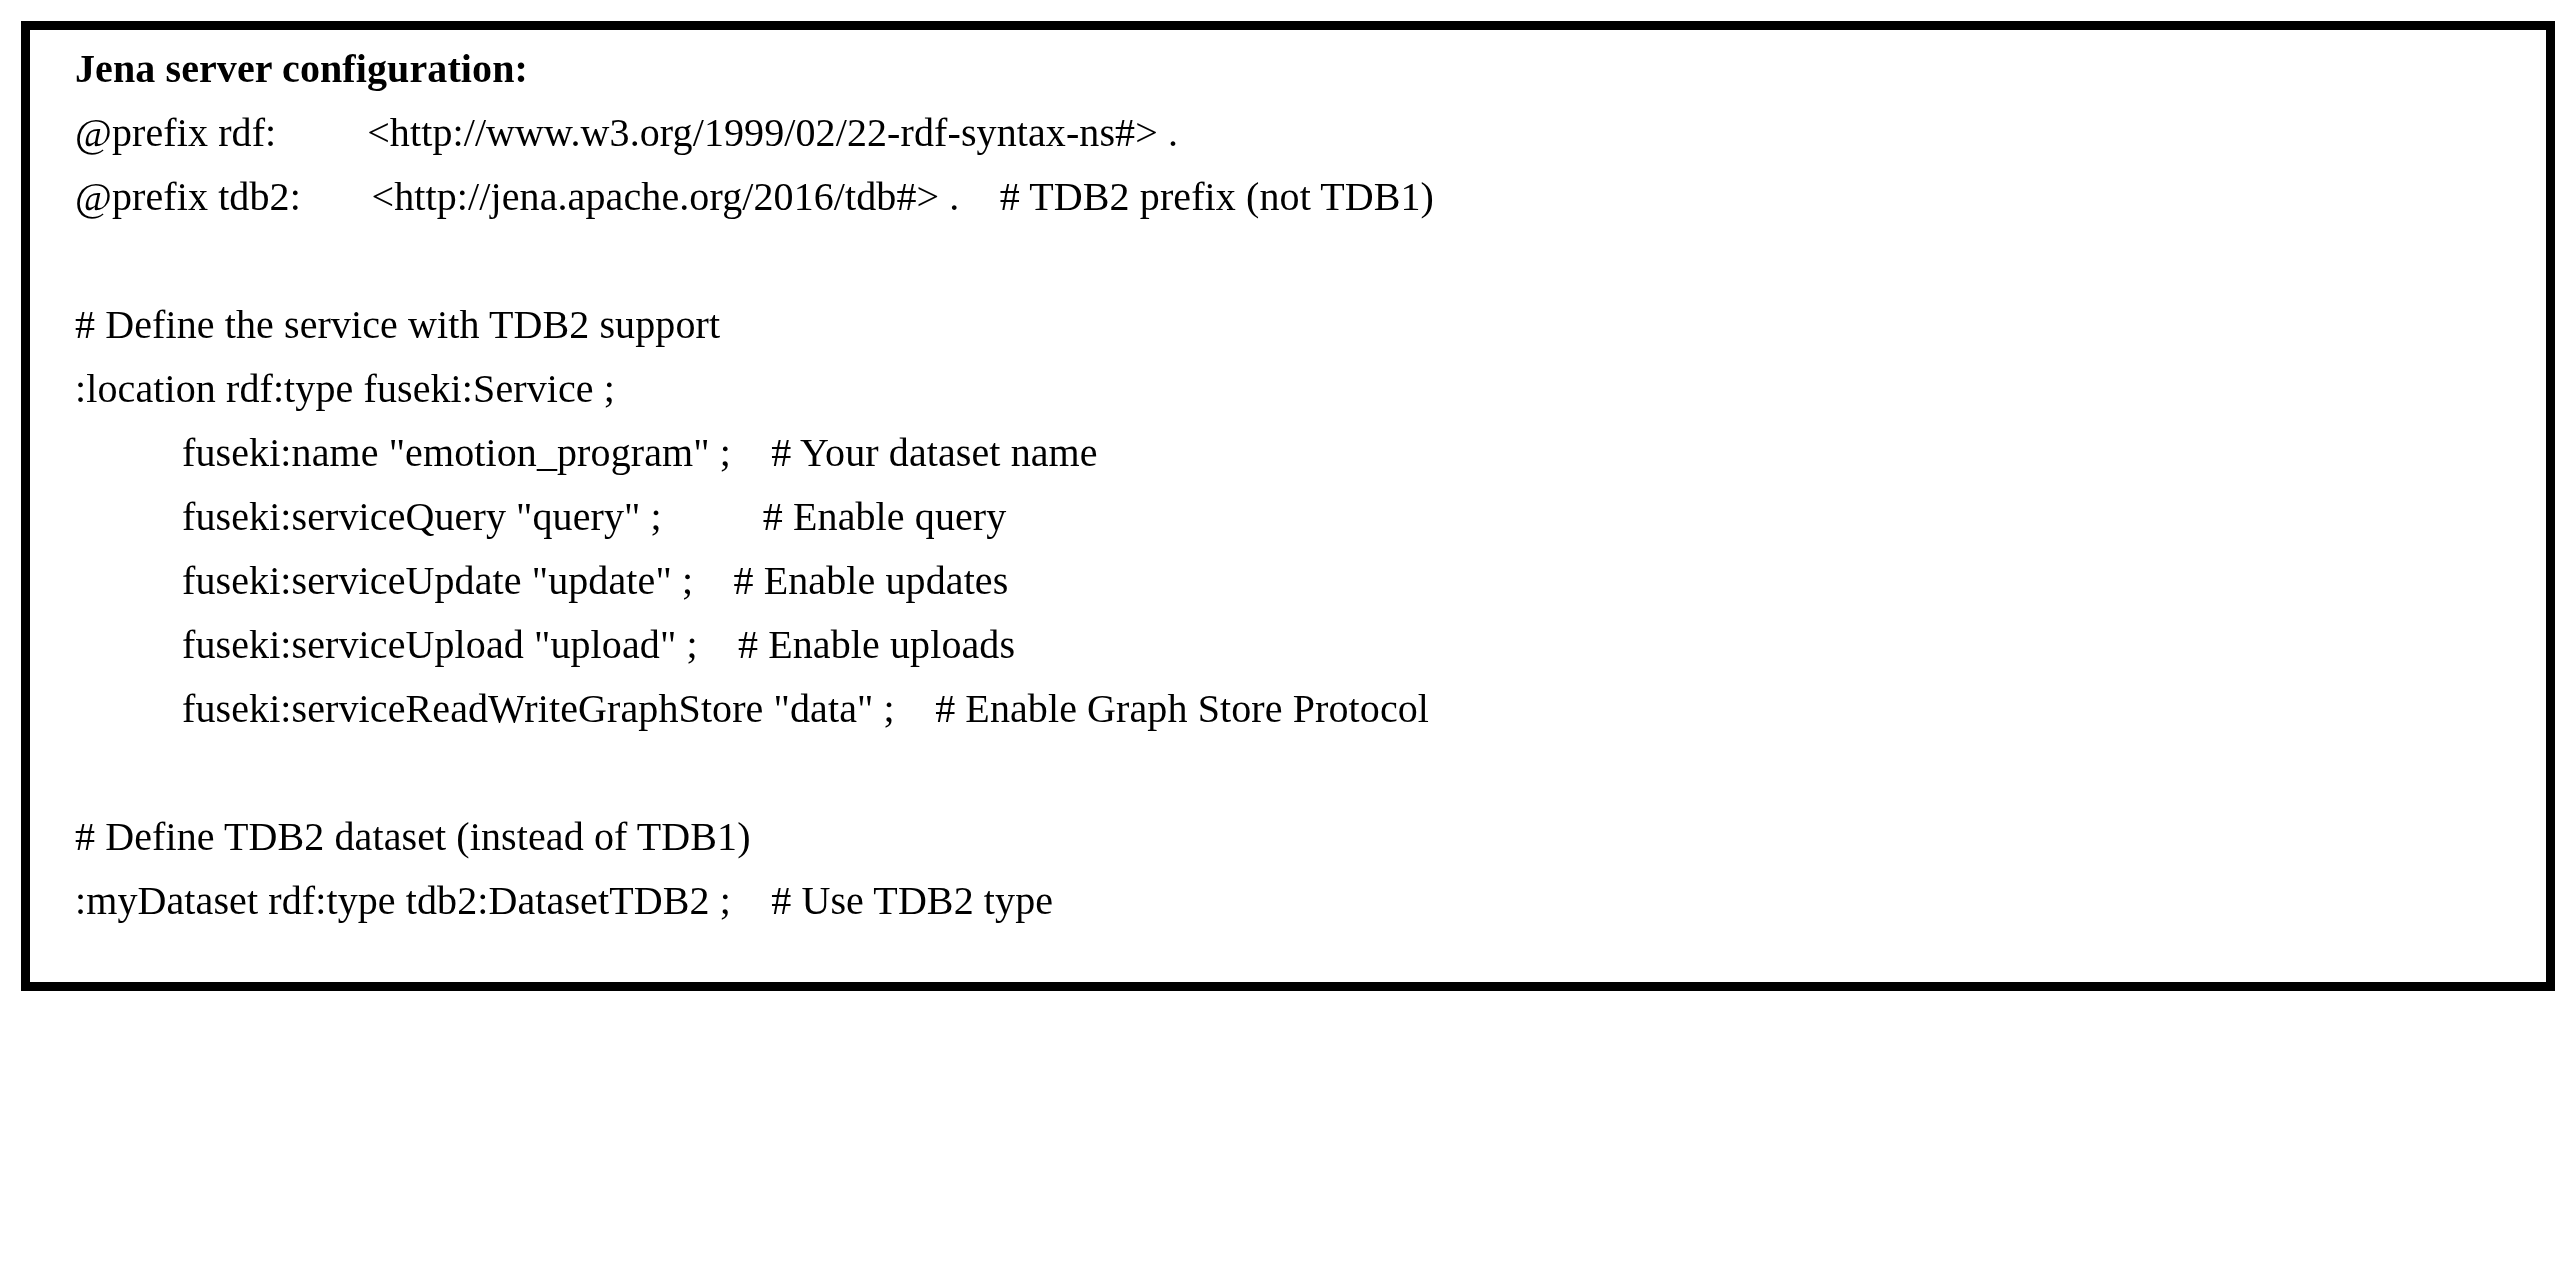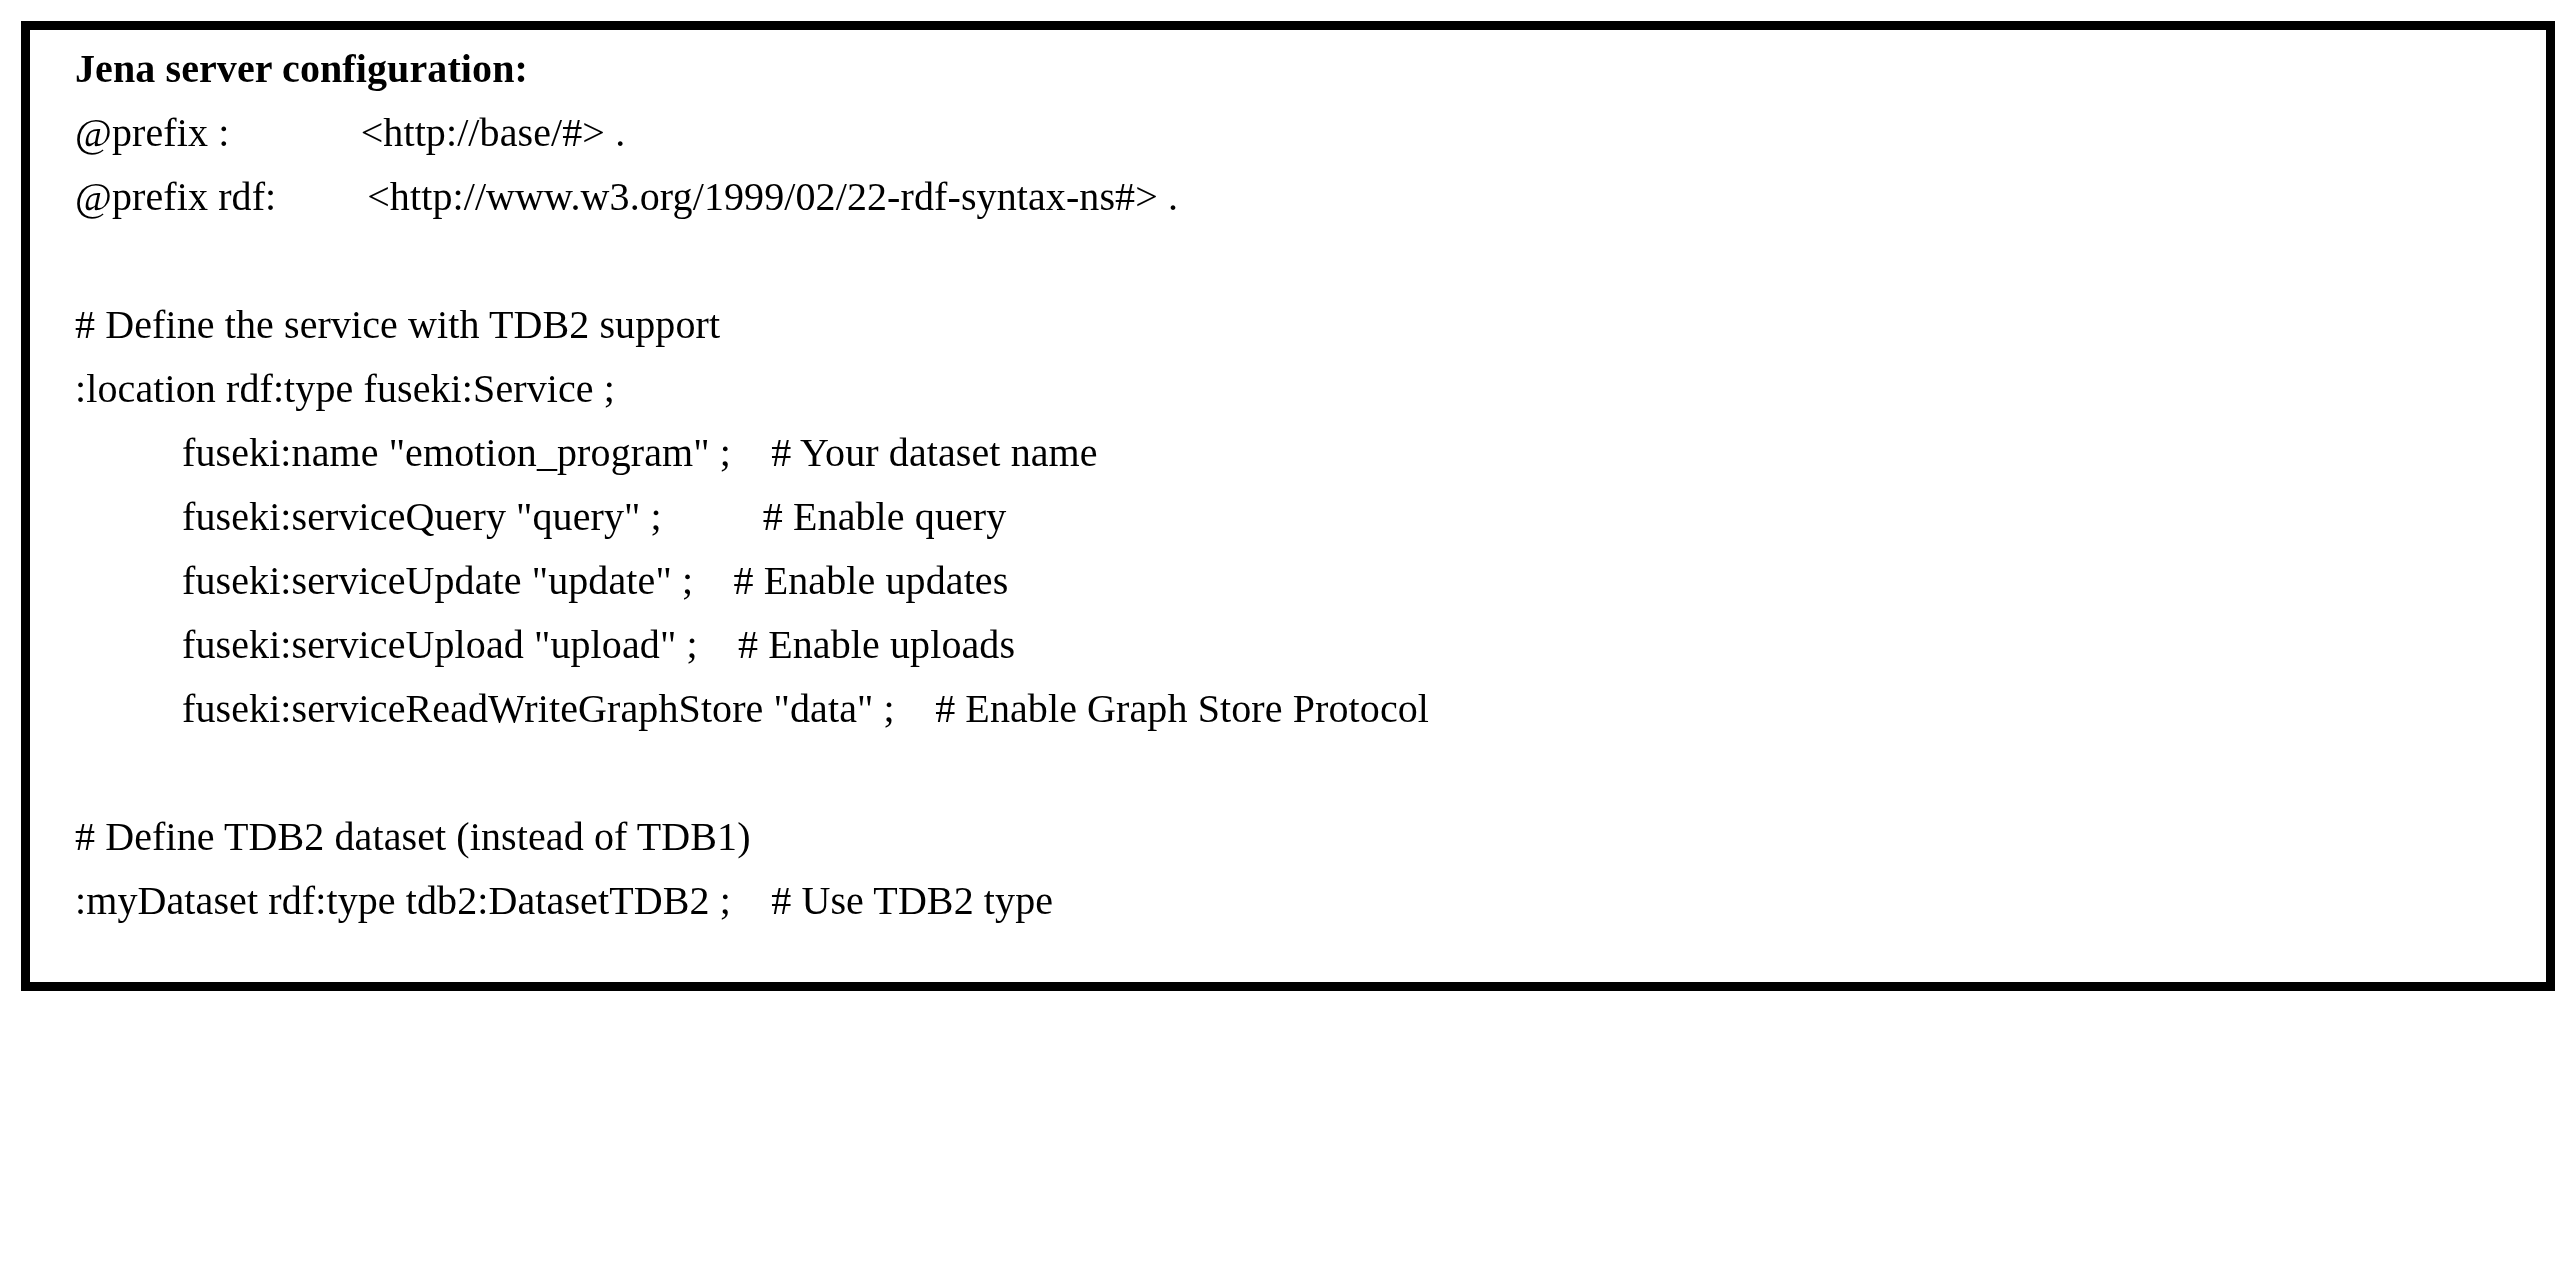--- a/index.html
+++ b/index.html
@@ -59,22 +59,22 @@
 </style>
 </head>
 <body>
 
 <div class="figure-frame">
   <div class="config-listing">
 
     <div class="heading">Jena server configuration:</div>
 
     <div id="code-lines">
-        <div class="code-line">@prefix :             &lt;http://base/#&gt; .</div>
         <div class="code-line">@prefix rdf:         &lt;http://www.w3.org/1999/02/22-rdf-syntax-ns#&gt; .</div>
+        <div class="code-line">@prefix tdb2:       &lt;http://jena.apache.org/2016/tdb#&gt; .    # TDB2 prefix (not TDB1)</div>
         <div class="code-line blank"></div>
         <div class="code-line"># Define the service with TDB2 support</div>
         <div class="code-line">:location rdf:type fuseki:Service ;</div>
         <div class="code-line indent-1">fuseki:name "emotion_program" ;    # Your dataset name</div>
         <div class="code-line indent-1">fuseki:serviceQuery "query" ;          # Enable query</div>
         <div class="code-line indent-1">fuseki:serviceUpdate "update" ;    # Enable updates</div>
         <div class="code-line indent-1">fuseki:serviceUpload "upload" ;    # Enable uploads</div>
         <div class="code-line indent-1">fuseki:serviceReadWriteGraphStore "data" ;    # Enable Graph Store Protocol</div>
         <div class="code-line blank"></div>
         <div class="code-line"># Define TDB2 dataset (instead of TDB1)</div>

